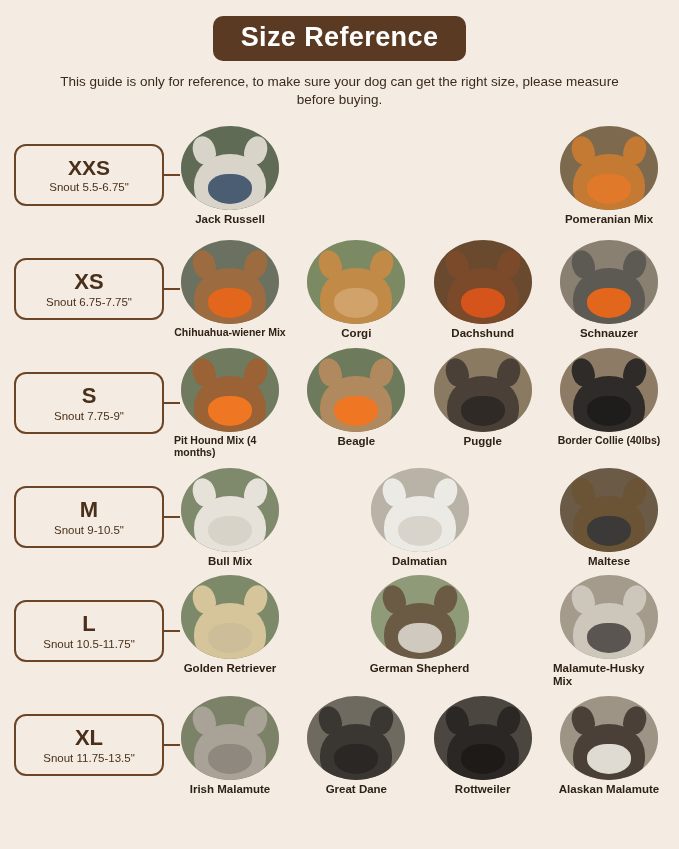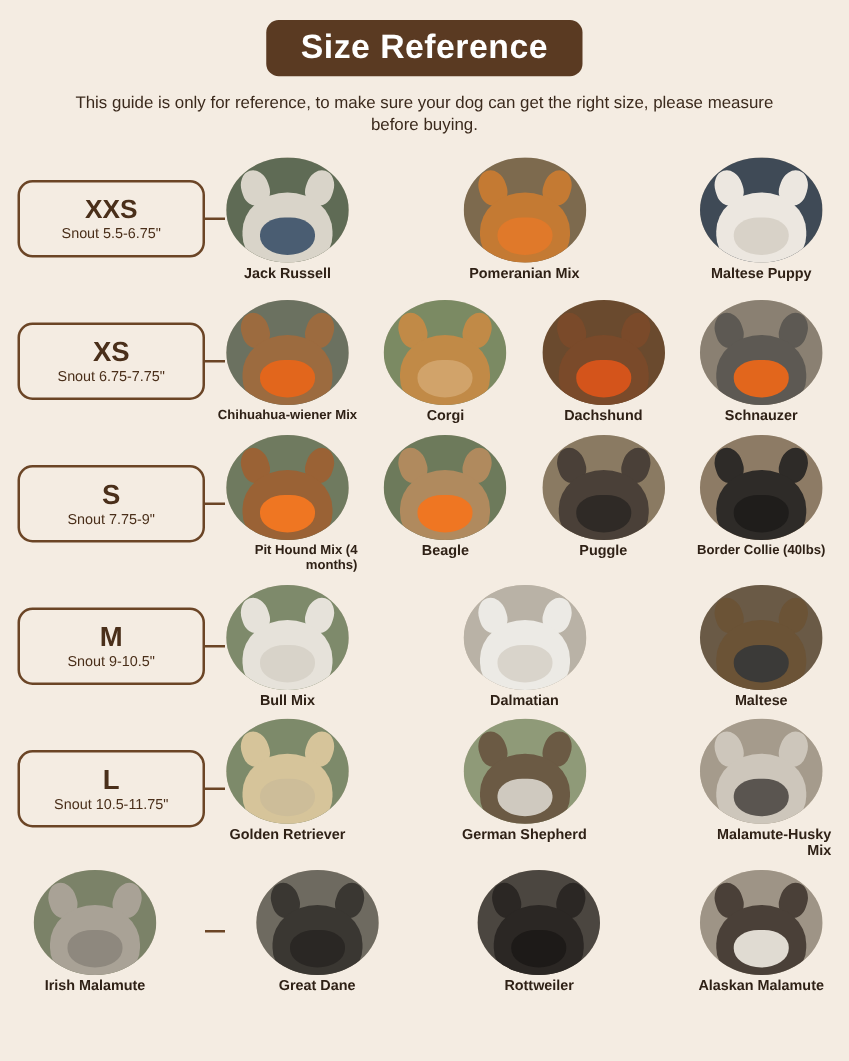--- a/index.html
+++ b/index.html
@@ -140,21 +140,21 @@
     height: 28px;
     border-radius: 50% 50% 40% 40%;
     top: 10px;
   }
   .photo .ear-l { left: 12px; transform: rotate(-18deg); }
   .photo .ear-r { right: 12px; transform: rotate(18deg); }
 
   .caption {
     font-size: 11.5px;
     font-weight: bold;
-    text-align: right;
+    text-align: left;
     line-height: 1.12;
     margin-top: 3px;
     color: #2f2116;
     max-width: 112px;
   }
   .caption.tiny {
     font-size: 10.5px;
   }
 
   
@@ -200,30 +200,20 @@
           <div class="cell">
             <div class="photo">
               <div class="sky" style="background: rgb(125, 106, 78);"></div>
               <div class="ear-l" style="background: rgb(196, 122, 51);"></div>
               <div class="ear-r" style="background: rgb(196, 122, 51);"></div>
               <div class="dog" style="background: rgb(196, 122, 51);"></div>
               <div class="snoutblob" style="background: rgb(224, 121, 42);"></div>
             </div>
             <div class="caption">Pomeranian Mix</div>
           </div>
-          <div class="cell">
-            <div class="photo">
-              <div class="sky" style="background: rgb(63, 74, 86);"></div>
-              <div class="ear-l" style="background: rgb(236, 231, 224);"></div>
-              <div class="ear-r" style="background: rgb(236, 231, 224);"></div>
-              <div class="dog" style="background: rgb(236, 231, 224);"></div>
-              <div class="snoutblob" style="background: rgb(216, 210, 200);"></div>
-            </div>
-            <div class="caption">Maltese Puppy</div>
-          </div>
         </div>
       </div>
       <div class="row">
         <div class="size-box">
           <div class="size-label">XS</div>
           <div class="snout">Snout 6.75-7.75"</div>
         </div>
         <div class="connector"></div>
         <div class="cells">
           <div class="cell">
@@ -389,20 +379,24 @@
               <div class="ear-l" style="background: rgb(205, 198, 187);"></div>
               <div class="ear-r" style="background: rgb(205, 198, 187);"></div>
               <div class="dog" style="background: rgb(205, 198, 187);"></div>
               <div class="snoutblob" style="background: rgb(90, 85, 80);"></div>
             </div>
             <div class="caption">Malamute-Husky Mix</div>
           </div>
         </div>
       </div>
       <div class="row">
+        <div class="size-box">
+          <div class="size-label">XL</div>
+          <div class="snout">Snout 11.75-13.5"</div>
+        </div>
         <div class="connector"></div>
         <div class="cells">
           <div class="cell">
             <div class="photo">
               <div class="sky" style="background: rgb(123, 130, 104);"></div>
               <div class="ear-l" style="background: rgb(169, 162, 150);"></div>
               <div class="ear-r" style="background: rgb(169, 162, 150);"></div>
               <div class="dog" style="background: rgb(169, 162, 150);"></div>
               <div class="snoutblob" style="background: rgb(142, 136, 126);"></div>
             </div>

